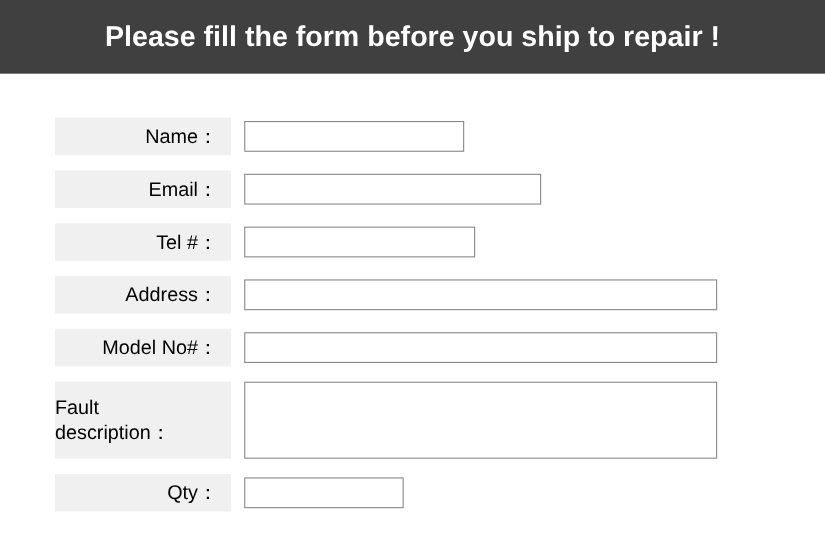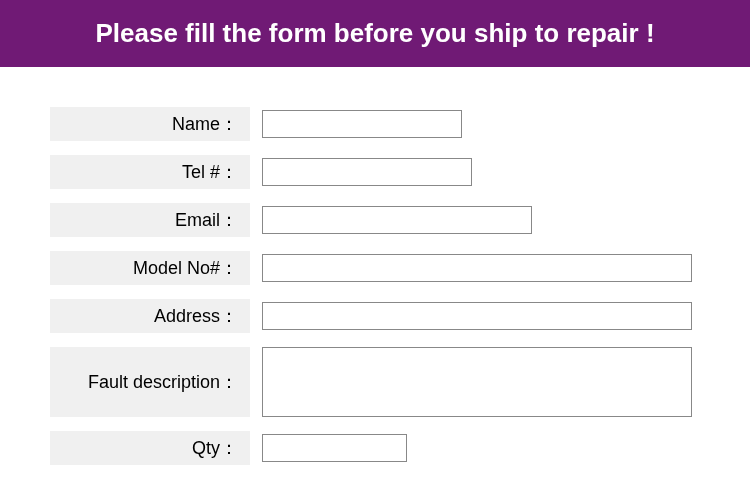--- a/index.html
+++ b/index.html
@@ -7,38 +7,38 @@
       padding: 0;
       box-sizing: border-box;
     }
     body {
       font-family: Arial, sans-serif;
       background: #ffffff;
       width: 750px;
       height: 500px;
     }
     .header {
-      background: #701a75;
+      background: #404040;
       color: #ffffff;
       text-align: center;
       padding: 18px 0;
       font-size: 26px;
       font-weight: bold;
     }
     .form-container {
       padding: 40px 50px 20px 50px;
     }
     .form-row {
       display: flex;
       align-items: stretch;
       margin-bottom: 14px;
     }
     .label-box {
       background: #f0f0f0;
-      width: 200px;
+      width: 160px;
       min-height: 34px;
       display: flex;
       align-items: center;
       justify-content: flex-end;
       padding-right: 12px;
       font-size: 18px;
       color: #000000;
     }
     .label-box.tall {
       min-height: 70px;
@@ -88,42 +88,42 @@
 <div class="form-container">
 
   <div class="form-row">
     <div class="label-box">Name：</div>
     <div class="input-area">
       <input type="text" class="text-input w-name" value="" style="">
     </div>
   </div>
 
   <div class="form-row">
+    <div class="label-box">Email：</div>
+    <div class="input-area">
+      <input type="text" class="text-input w-email" value="" style="">
+    </div>
+  </div>
+
+  <div class="form-row">
     <div class="label-box">Tel #：</div>
     <div class="input-area">
       <input type="text" class="text-input w-tel" value="" style="">
     </div>
   </div>
 
   <div class="form-row">
-    <div class="label-box">Email：</div>
-    <div class="input-area">
-      <input type="text" class="text-input w-email" value="" style="">
-    </div>
-  </div>
-
-  <div class="form-row">
-    <div class="label-box">Model No#：</div>
+    <div class="label-box">Address：</div>
     <div class="input-area">
       <input type="text" class="text-input w-full" value="" style="">
     </div>
   </div>
 
   <div class="form-row">
-    <div class="label-box">Address：</div>
+    <div class="label-box">Model No#：</div>
     <div class="input-area">
       <input type="text" class="text-input w-full" value="" style="">
     </div>
   </div>
 
   <div class="form-row">
     <div class="label-box tall">Fault description：</div>
     <div class="input-area">
       <textarea class="textarea-input" style=""></textarea>
     </div>

